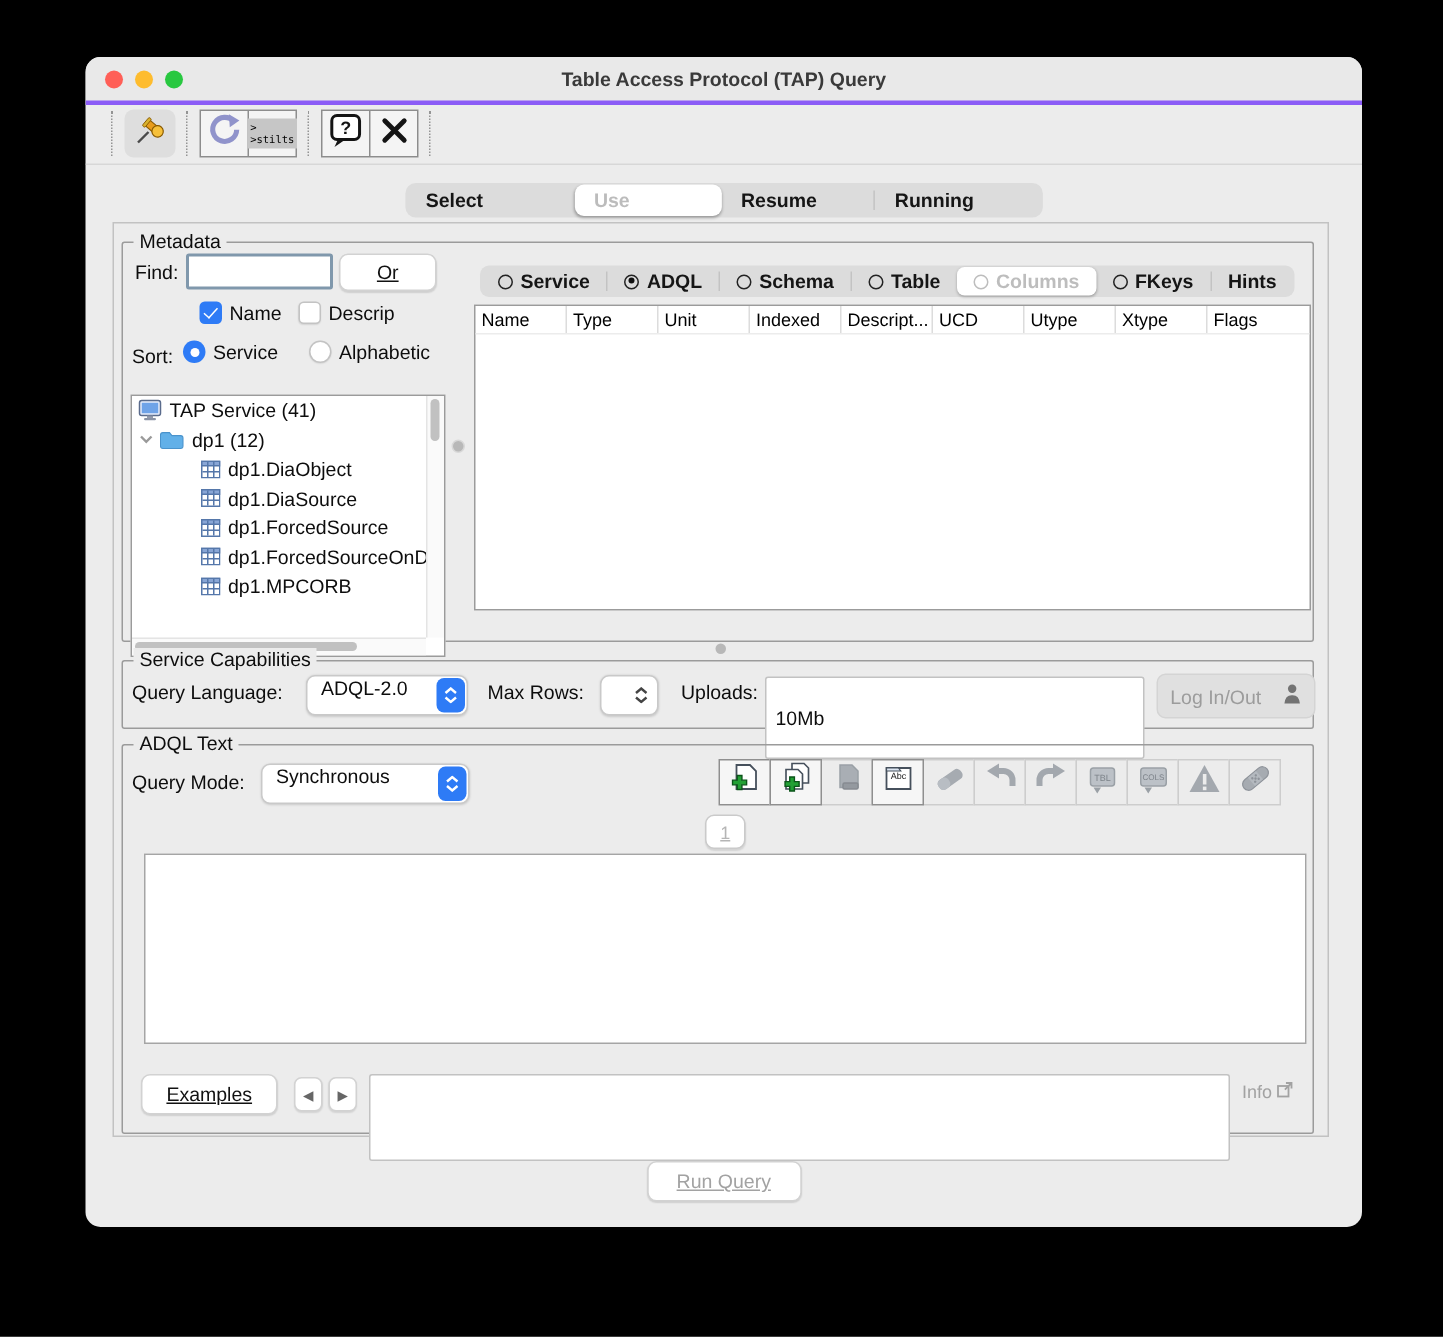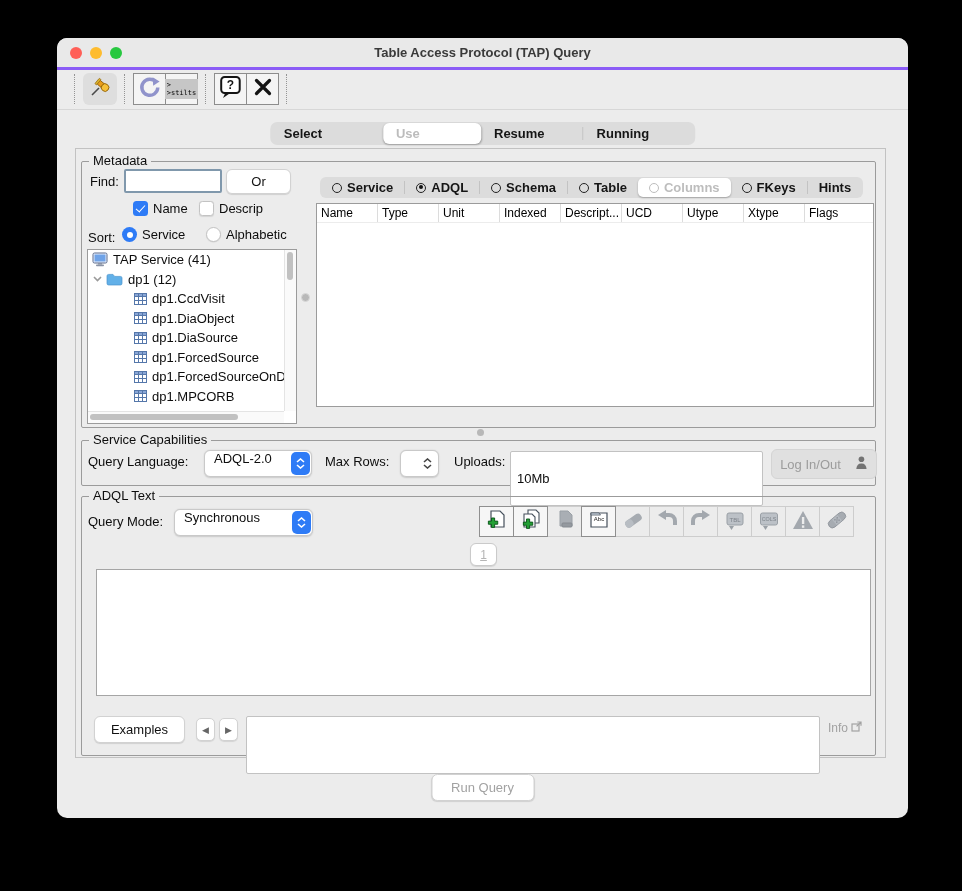--- a/index.html
+++ b/index.html
@@ -46,36 +46,36 @@
   .split-dot-h{position:absolute;left:401px;top:280px;width:7px;height:7px;border-radius:50%;background:#b8b8b8;}
 
   .lab{position:absolute;font-size:13px;color:#0d0d0d;white-space:nowrap;}
 
   
   .find-input{position:absolute;left:42px;top:7px;width:86px;height:20px;border:2px solid #8098ac;border-radius:2px;
               background:#fff;font-size:13px;padding:0 4px;outline:none;box-sizing:content-box;}
 
   .mac-btn{position:absolute;background:#fff;border:1px solid #d2d2d2;border-radius:6px;
            box-shadow:0 1px 1px rgba(0,0,0,.12);font-size:13px;color:#111;text-align:center;
-           display:flex;align-items:center;justify-content:center;cursor:default;}
+           display:flex;align-items:center;justify-content:center;cursor:default;text-decoration:underline;}
 
   
   .ctrl-row{position:absolute;display:flex;align-items:center;gap:5px;font-size:13px;color:#0d0d0d;}
   .cb{width:15px;height:15px;border-radius:3.5px;box-sizing:border-box;position:relative;}
   .cb.checked{background:#2e7bf6;}
   .cb.checked::after{content:"";position:absolute;left:5px;top:2px;width:4px;height:8px;
       border:solid #fff;border-width:0 1.8px 1.8px 0;transform:rotate(42deg);}
   .cb.unchecked{background:#fff;border:1px solid #c3c3c3;box-shadow:0 .5px 1px rgba(0,0,0,.1);}
   .rb{width:15px;height:15px;border-radius:50%;box-sizing:border-box;position:relative;}
   .rb.sel{background:#2e7bf6;}
   .rb.sel::after{content:"";position:absolute;left:4.5px;top:4.5px;width:6px;height:6px;border-radius:50%;background:#fff;}
   .rb.unsel{background:#fff;border:1px solid #c3c3c3;box-shadow:0 .5px 1px rgba(0,0,0,.1);}
 
   
-  .tree{position:absolute;left:5px;top:87px;width:208px;height:173px;background:#fff;border:1px solid #9b9b9b;overflow:hidden;}
+  .tree{position:absolute;left:5px;top:101px;width:208px;height:173px;background:#fff;border:1px solid #9b9b9b;overflow:hidden;}
   .tree-row{height:19.5px;display:flex;align-items:center;font-size:13px;color:#0d0d0d;white-space:nowrap;}
   .tree-row .gap{display:inline-block;}
   .tree-icn{display:flex;align-items:center;margin-right:5px;}
   .vscroll{position:absolute;right:0;top:0;width:11px;height:161px;background:#fafafa;border-left:1px solid #e4e4e4;}
   .vscroll .thumb{position:absolute;left:2px;top:2px;width:6px;height:28px;border-radius:3px;background:#c1c1c1;}
   .hscroll{position:absolute;left:0;bottom:0;height:11px;width:196px;background:#fafafa;border-top:1px solid #e4e4e4;}
   .hscroll .thumb{position:absolute;top:2px;left:2px;height:6px;width:148px;border-radius:3px;background:#c1c1c1;}
   .split-strip{position:absolute;left:215px;top:87px;width:14px;height:173px;}
   .split-dot-v{position:absolute;left:3.5px;top:44px;width:7px;height:7px;border-radius:50%;background:#b8b8b8;border:1px solid #d8d8d8;}
 
@@ -261,33 +261,20 @@
           <span class="gap" style="width:46px;"></span>
           <span class="tree-icn">
             <svg width="13" height="12" viewBox="0 0 13 12">
                 <rect x=".5" y=".5" width="12" height="11" fill="#fff" stroke="#5577aa"></rect>
                 <rect x=".5" y=".5" width="12" height="3" fill="#89a6d6" stroke="#5577aa"></rect>
                 <line x1="4.5" y1="1" x2="4.5" y2="11" stroke="#5577aa"></line>
                 <line x1="8.5" y1="1" x2="8.5" y2="11" stroke="#5577aa"></line>
                 <line x1="1" y1="7.5" x2="12" y2="7.5" stroke="#5577aa"></line>
               </svg>
           </span>
-          <span>dp1.CcdVisit</span>
-        </div>
-        <div class="tree-row">
-          <span class="gap" style="width:46px;"></span>
-          <span class="tree-icn">
-            <svg width="13" height="12" viewBox="0 0 13 12">
-                <rect x=".5" y=".5" width="12" height="11" fill="#fff" stroke="#5577aa"></rect>
-                <rect x=".5" y=".5" width="12" height="3" fill="#89a6d6" stroke="#5577aa"></rect>
-                <line x1="4.5" y1="1" x2="4.5" y2="11" stroke="#5577aa"></line>
-                <line x1="8.5" y1="1" x2="8.5" y2="11" stroke="#5577aa"></line>
-                <line x1="1" y1="7.5" x2="12" y2="7.5" stroke="#5577aa"></line>
-              </svg>
-          </span>
           <span>dp1.DiaObject</span>
         </div>
         <div class="tree-row">
           <span class="gap" style="width:46px;"></span>
           <span class="tree-icn">
             <svg width="13" height="12" viewBox="0 0 13 12">
                 <rect x=".5" y=".5" width="12" height="11" fill="#fff" stroke="#5577aa"></rect>
                 <rect x=".5" y=".5" width="12" height="3" fill="#89a6d6" stroke="#5577aa"></rect>
                 <line x1="4.5" y1="1" x2="4.5" y2="11" stroke="#5577aa"></line>
                 <line x1="8.5" y1="1" x2="8.5" y2="11" stroke="#5577aa"></line>

